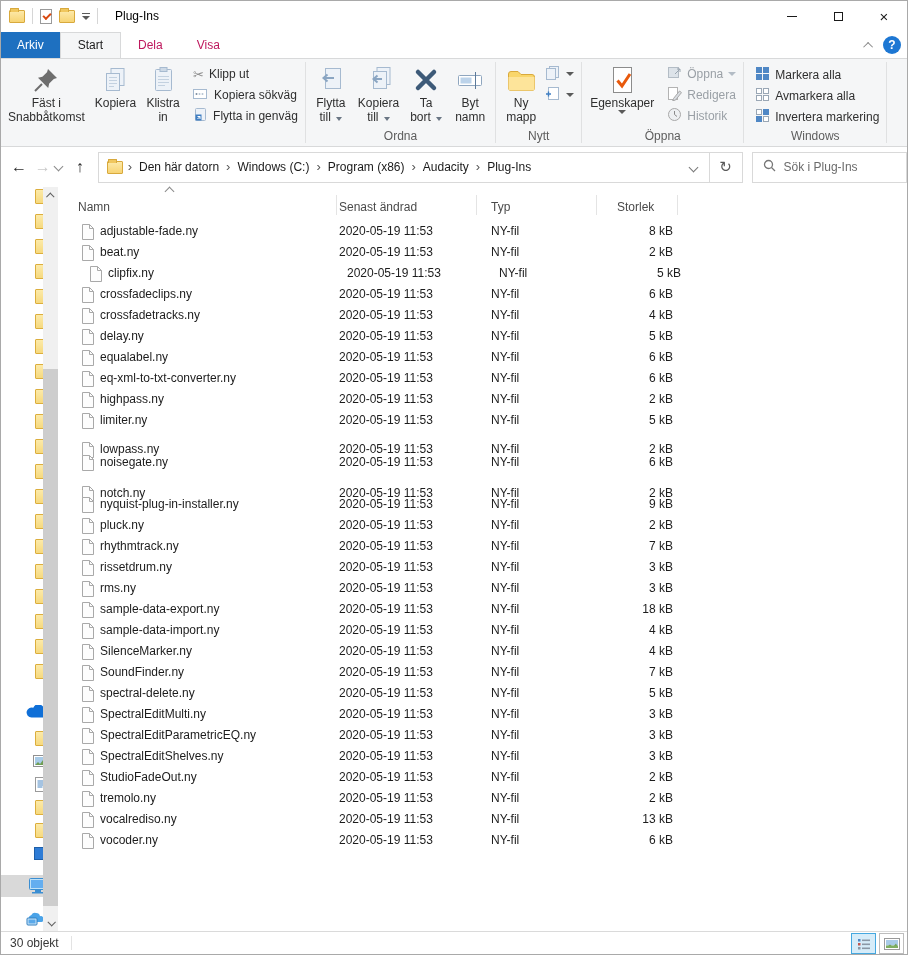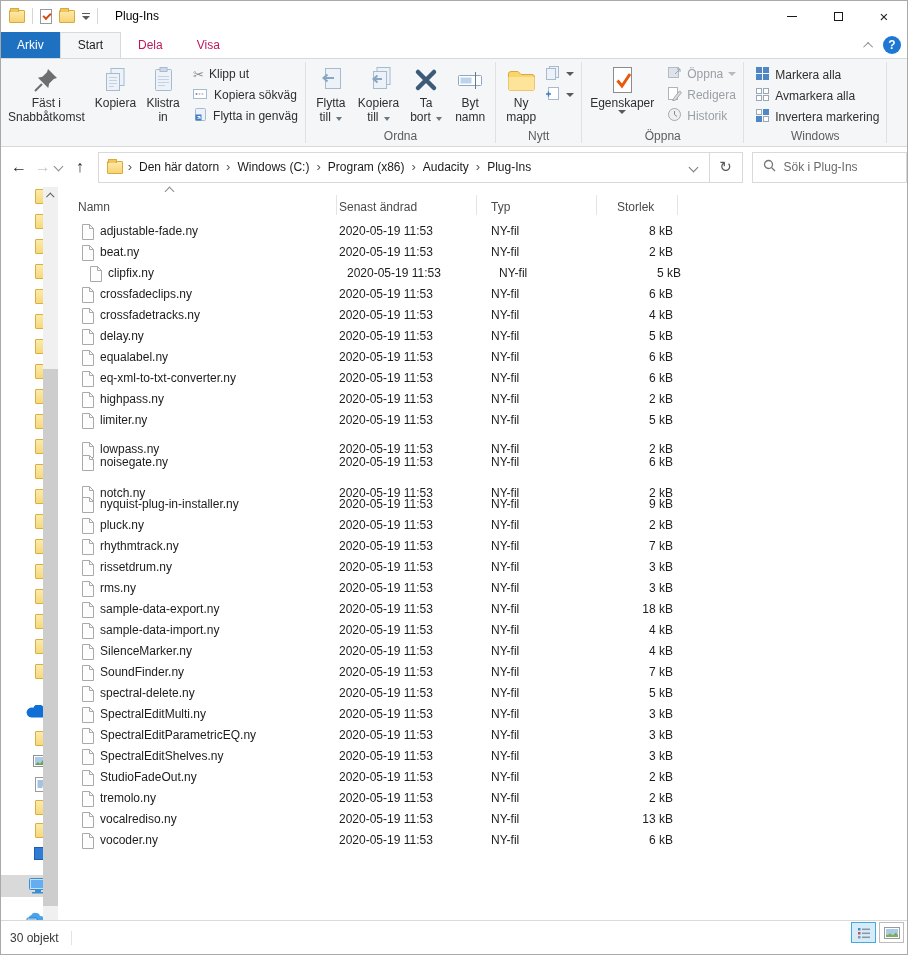--- a/index.html
+++ b/index.html
@@ -85,21 +85,21 @@
   .rows { position:absolute; top:35px; left:0; right:0; }
   .frow { position:absolute; left:0; right:0; height:21px; }
   .fcell { position:absolute; top:2px; white-space:nowrap; color:#1c1c1c; }
   .fc-icon { left:23px; top:2px; }
   .fc-name { left:42px; }
   .fc-date { left:281px; }
   .fc-type { left:433px; }
   .fc-size { left:505px; width:110px; text-align:right; }
 
   
-  .statusbar { position:absolute; bottom:0; left:0; right:0; height:34px; border-top:1px solid #dadada; background:#fff; display:flex; align-items:center; }
+  .statusbar { position:absolute; bottom:0; left:0; right:0; height:23px; border-top:1px solid #dadada; background:#fff; display:flex; align-items:center; }
   .status-count { padding-left:9px; color:#383838; }
   .status-sep { width:1px; height:14px; background:#e3e3e3; margin-left:12px; }
   .viewbtns { position:absolute; right:3px; top:1px; display:flex; gap:3px; }
   .vbtn { width:25px; height:21px; display:flex; align-items:center; justify-content:center; border:1px solid transparent; }
   .vbtn-active { border-color:#45a8e0; background:#d6ecf9; }
 </style>
 </head>
 <body>
 
 <div class="window">

